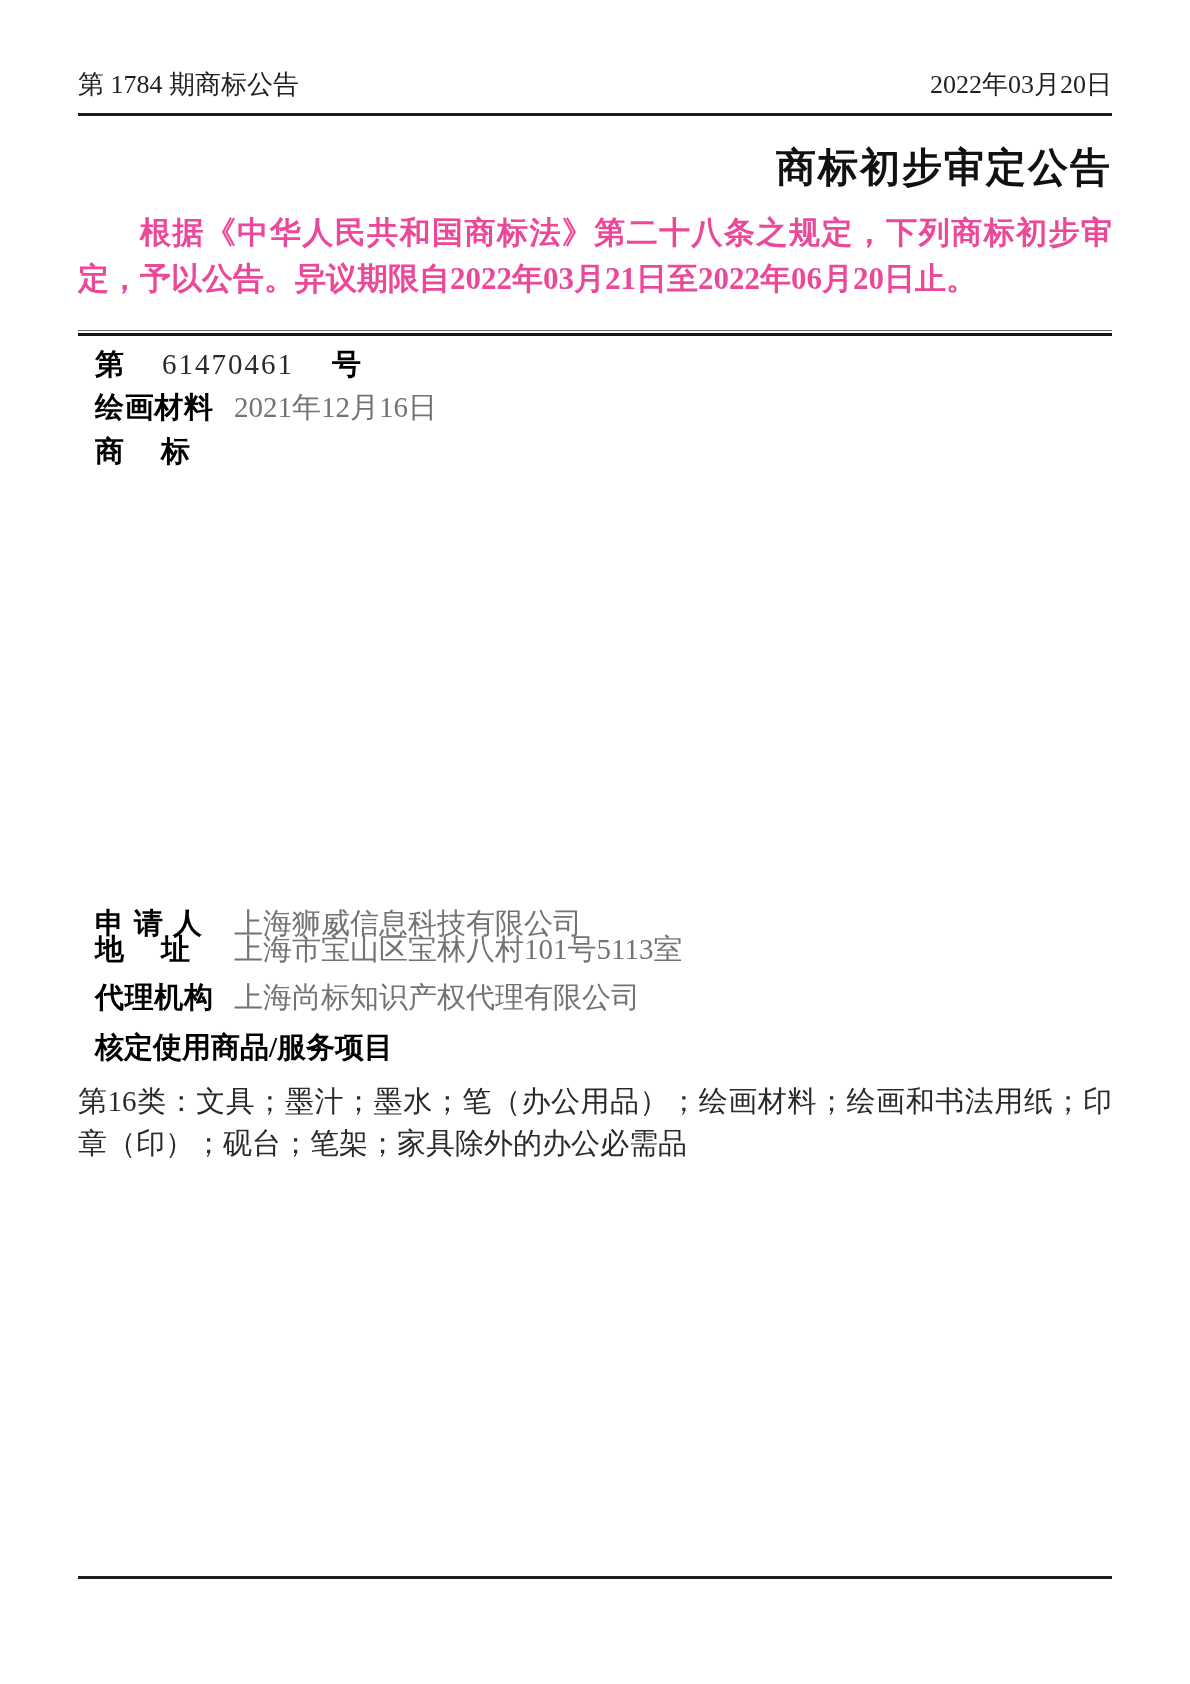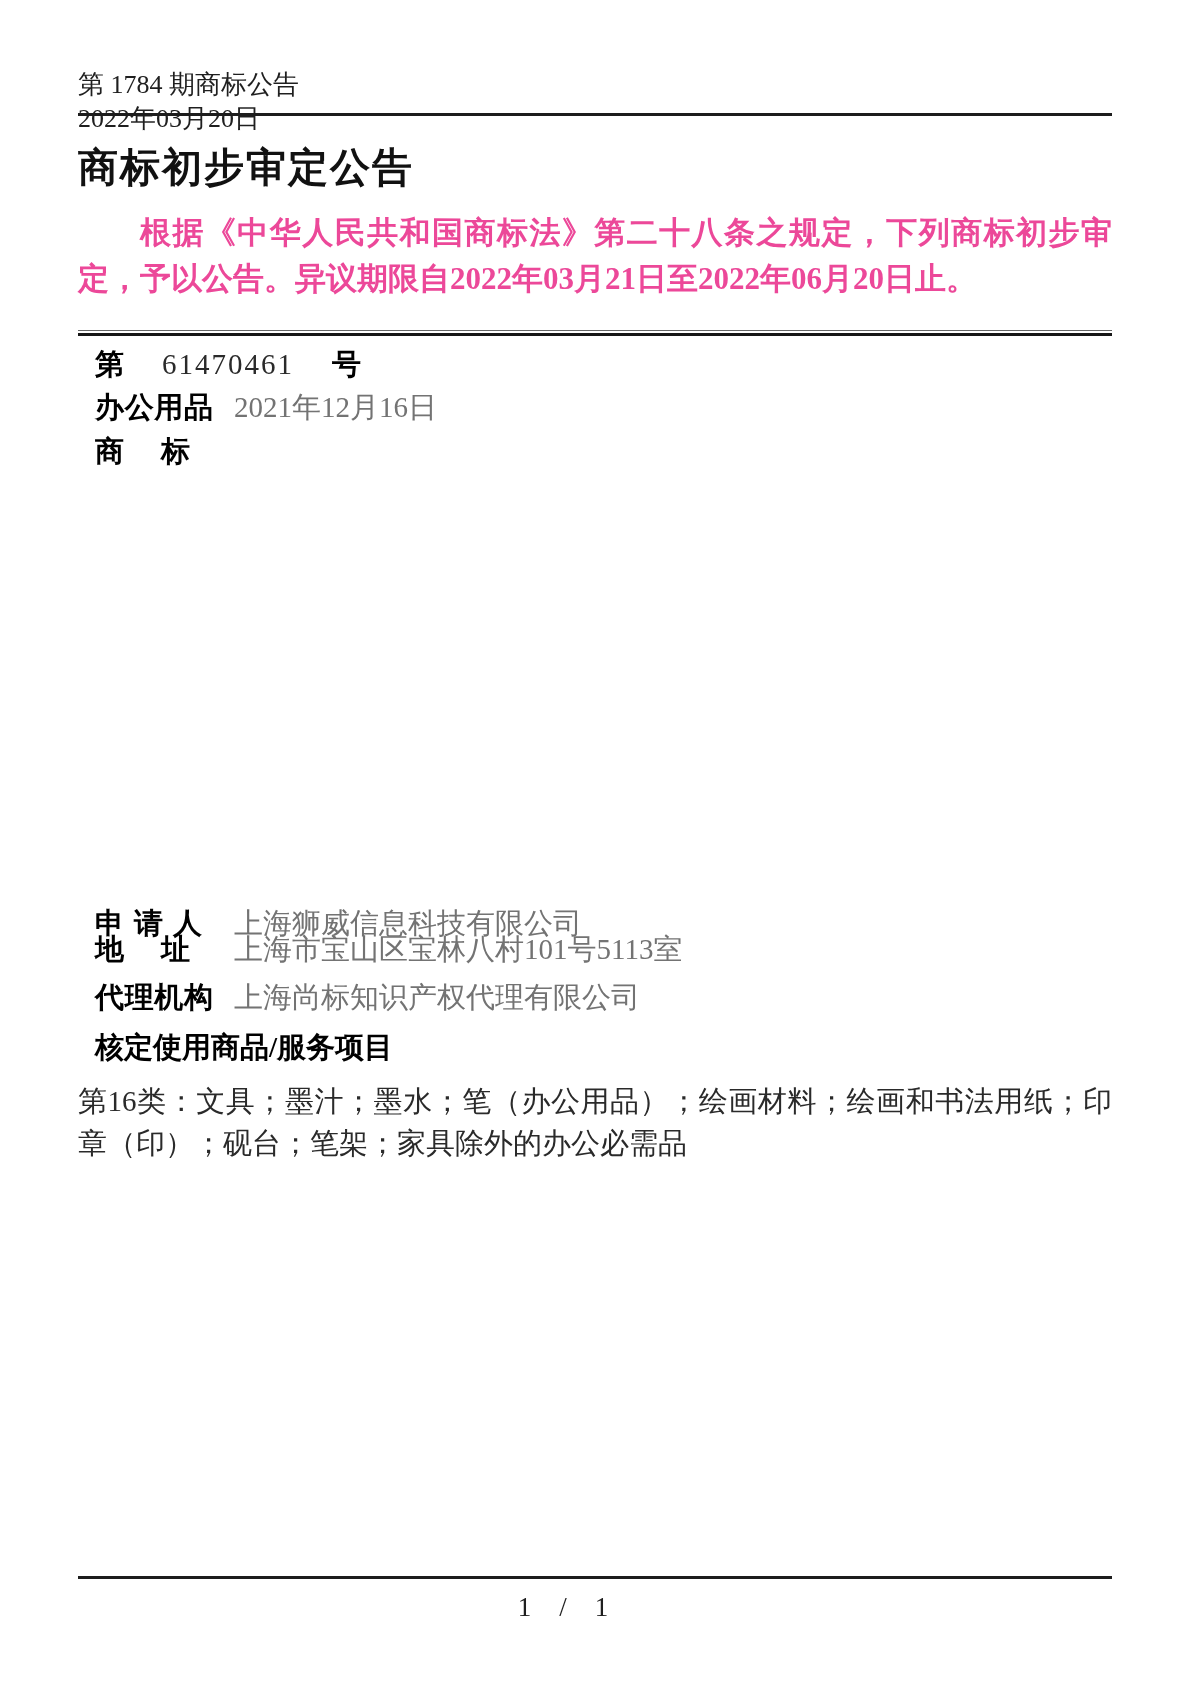--- a/index.html
+++ b/index.html
@@ -17,32 +17,32 @@
   .page {
     position: absolute;
     inset: 0;
     background: #ffffff;
   }
   .abs { position: absolute; }
 
   
   .header-row {
     left: 78px; top: 68px; width: 1034px;
-    display: flex; justify-content: space-between; align-items: flex-start;
-    font-size: 26px; line-height: 34px; flex-direction: column;
+    display: flex; justify-content: space-between; align-items: flex-end;
+    font-size: 26px; line-height: 34px;
   }
   .header-rule {
     left: 78px; top: 113px; width: 1034px; height: 0;
     border-top: 3px solid #1d1d1d;
   }
 
   
   .doc-title {
     left: 78px; top: 140px; width: 1034px;
-    text-align: left;
+    text-align: right;
     font-size: 40px; font-weight: bold;
     letter-spacing: 2px;
     color: #111;
   }
   .doc-intro {
     left: 78px; top: 210px; width: 1034px;
     font-size: 31px; font-weight: bold;
     line-height: 46px;
     text-indent: 62px;
     text-align: justify;
@@ -138,21 +138,21 @@
 
   <div class="abs table-rule"></div>
 
   <div class="abs row row-number">
     <span class="num-prefix">第</span>
     <span class="num-value">61470461</span>
     <span class="num-suffix">号</span>
   </div>
 
   <div class="abs row row-date">
-    <span class="lbl lbl-4">办公用品</span>
+    <span class="lbl lbl-4">绘画材料</span>
     <span class="val">2021年12月16日</span>
   </div>
 
   <div class="abs row row-marklabel">
     <span class="lbl lbl-2">商标</span>
   </div>
 
 
   <div class="abs row row-applicant">
     <span class="lbl lbl-3">申请人</span>
@@ -169,17 +169,14 @@
     <span class="val">上海尚标知识产权代理有限公司</span>
   </div>
 
   <div class="abs row goods-header">
     <span class="lbl-long">核定使用商品/服务项目</span>
   </div>
 
   <div class="abs goods-text">第16类：文具；墨汁；墨水；笔（办公用品）；绘画材料；绘画和书法用纸；印章（印）；砚台；笔架；家具除外的办公必需品</div>
 
   <div class="abs footer-rule"></div>
-  <div class="abs footer-page">
-    <span>1</span><span>/</span><span>1</span>
-  </div>
 
 </div>
 
 </body></html>

